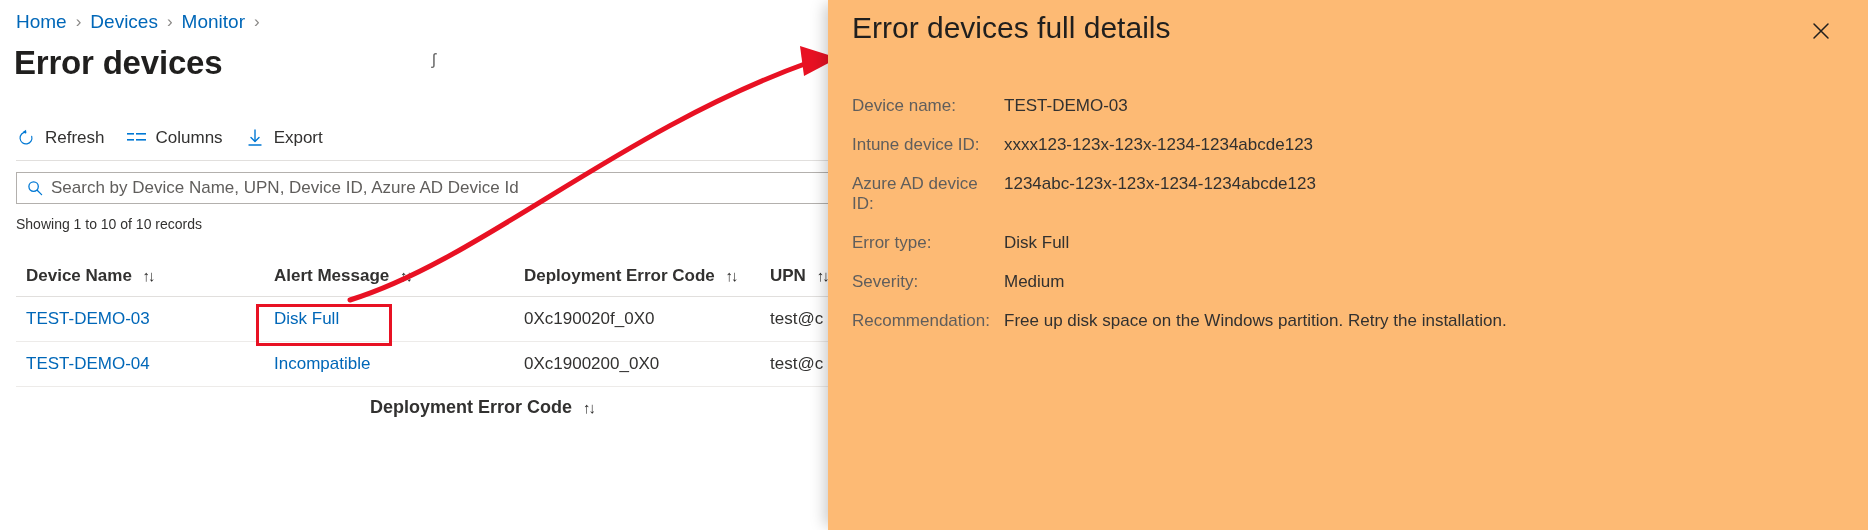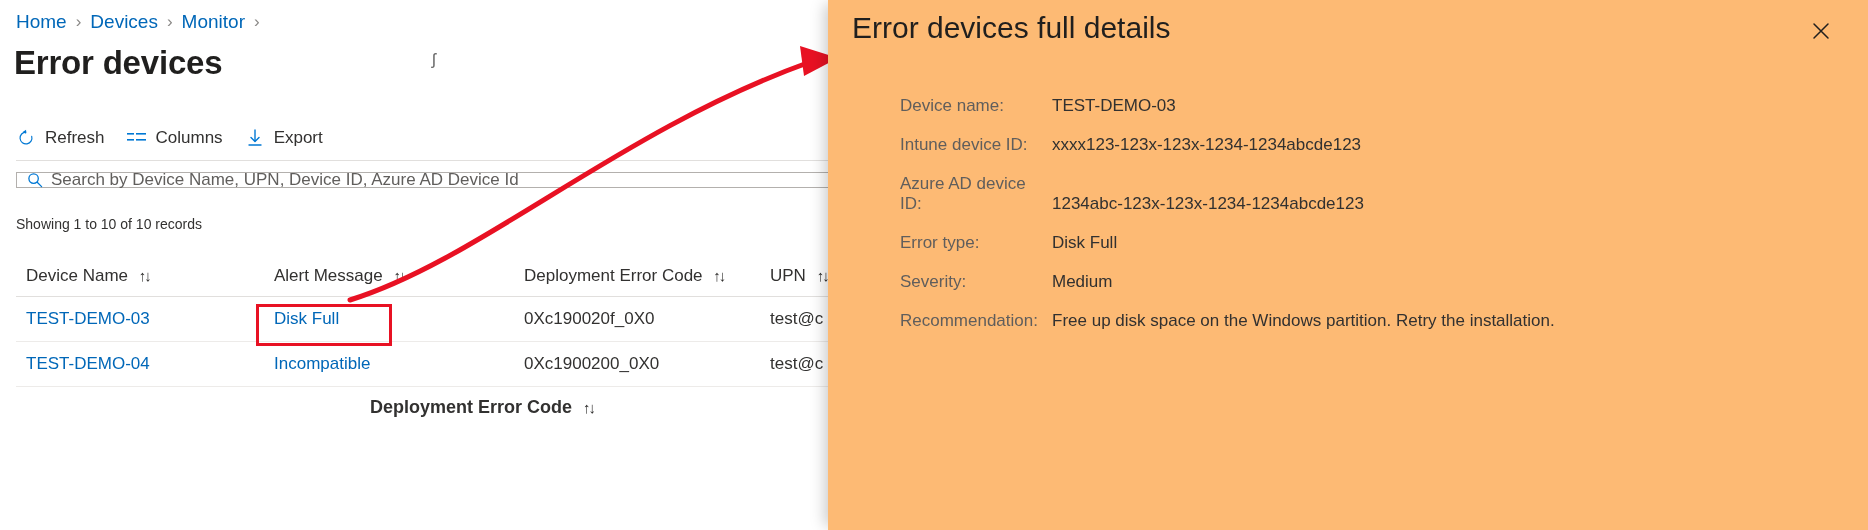--- a/index.html
+++ b/index.html
@@ -102,21 +102,21 @@
     width: 984px;
     height: 1px;
     background: #e1dfdd;
   }
 
   
   #search-box {
     position: absolute;
     left: 16px; top: 172px;
     width: 984px;
-    height: 16px;
+    height: 32px;
     border: 1px solid #b3b0ad;
     background: #ffffff;
     display: flex;
     align-items: center;
     box-sizing: border-box;
   }
   #search-box .srch-ico {
     width: 18px; height: 18px;
     margin: 0 7px 0 9px;
     display: inline-flex;
@@ -151,21 +151,21 @@
     width: 984px;
   }
   #grid table {
     border-collapse: collapse;
     width: 984px;
     table-layout: fixed;
   }
   #grid th {
     text-align: left;
     font-size: 17px;
-    font-weight: 400;
+    font-weight: 700;
     color: #323130;
     padding: 8px 0 10px 10px;
     border-bottom: 1px solid #e1dfdd;
     white-space: nowrap;
     margin-top: 12px;
   }
   #grid td {
     font-size: 17px;
     padding: 12px 0 12px 10px;
     border-bottom: 1px solid #edebe9;
@@ -243,23 +243,22 @@
     cursor: pointer;
     color: #201f1e;
   }
   #detail-list {
     position: absolute;
     left: 24px; top: 96px;
     right: 18px;
   }
   .detail-row {
     display: flex;
-    align-items: flex-end;
+    align-items: flex-start;
     margin-bottom: 19px;
-    margin-left: 48px;
   }
   .detail-label {
     width: 152px;
     flex: 0 0 152px;
     font-size: 17px;
     color: #605e5c;
   }
   .detail-value {
     font-size: 17px;
     color: #323130;

